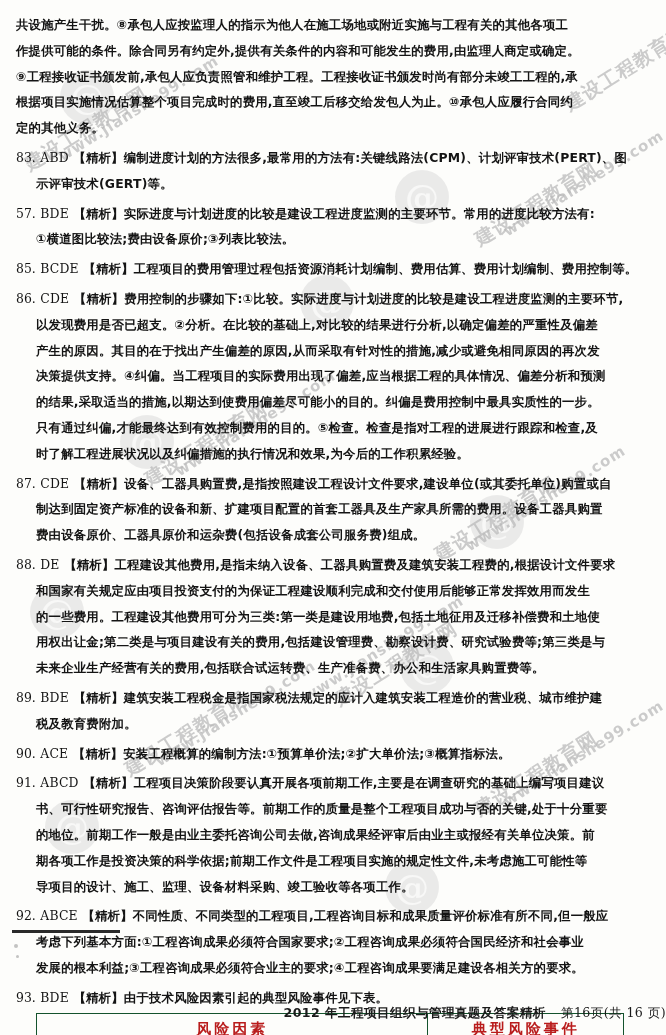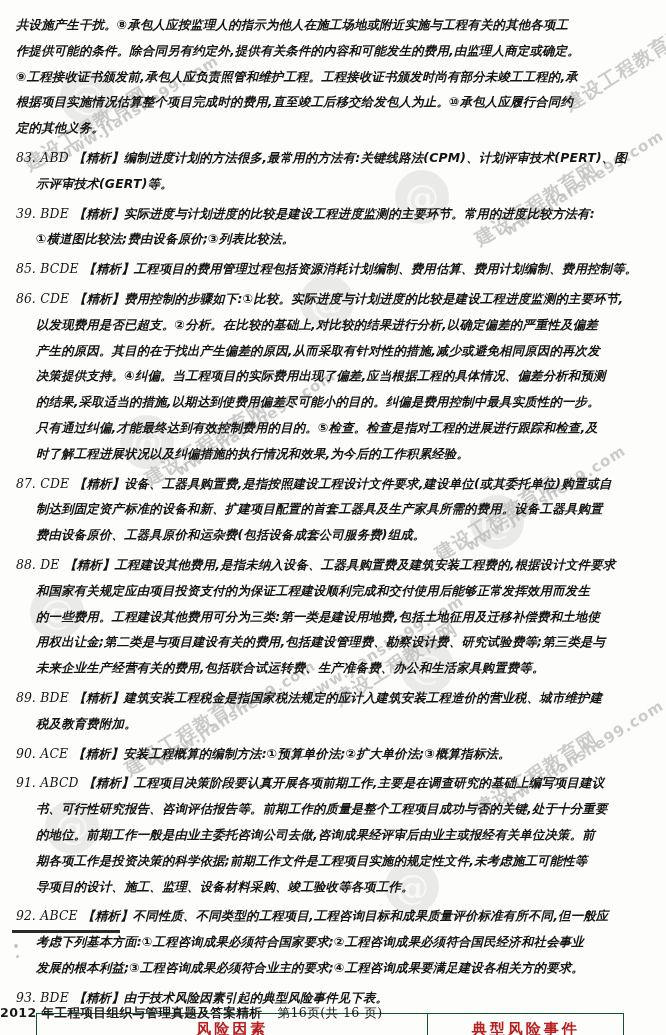--- a/index.html
+++ b/index.html
@@ -59,21 +59,20 @@
   #content {
     position: relative;
     z-index: 10;
     padding: 0;
   }
 
   .para {
     position: relative;
     margin: 0;
     padding: 4px 14px 0 16px;
-    font-style: italic;
   }
   .line {
     font-family: "DejaVu Sans", sans-serif;
     font-size: 12.4px;
     line-height: 25.8px;
     letter-spacing: .2px;
     white-space: nowrap;
     color: #141414;
     font-weight: 600;
   }
@@ -136,21 +135,21 @@
     padding-left: 8px;
     text-indent: 22px;
   }
 
   
   #footer {
     position: absolute;
     left: 0;
     top: 1002px;
     width: 666px;
-    text-align: left;
+    text-align: right;
     z-index: 10;
   }
   #footer .ftxt {
     font-family: "DejaVu Sans", sans-serif;
     font-size: 12.6px;
     color: #1a1a1a;
     letter-spacing: .4px;
     font-weight: 600;
   }
   #footer .fnum { font-family: "DejaVu Serif", serif; font-weight: 400; }
@@ -230,21 +229,21 @@
       <div class="line">
         <span class="qnum">83.</span>
         <span class="lat">ABD</span>
         <span class="jx">【精析】</span><span>编制进度计划的方法很多,最常用的方法有:关键线路法(CPM)、计划评审技术(PERT)、图</span>
       </div>
       <div class="line indent">示评审技术(GERT)等。</div>
     </div>
 
     <div class="para">
       <div class="line">
-        <span class="qnum">39.</span>
+        <span class="qnum">57.</span>
         <span class="lat">BDE</span>
         <span class="jx">【精析】</span><span>实际进度与计划进度的比较是建设工程进度监测的主要环节。常用的进度比较方法有:</span>
       </div>
       <div class="line indent">①横道图比较法;费由设备原价;③列表比较法。</div>
     </div>
 
     <div class="para">
       <div class="line">
         <span class="qnum">85.</span>
         <span class="lat">BCDE</span>

